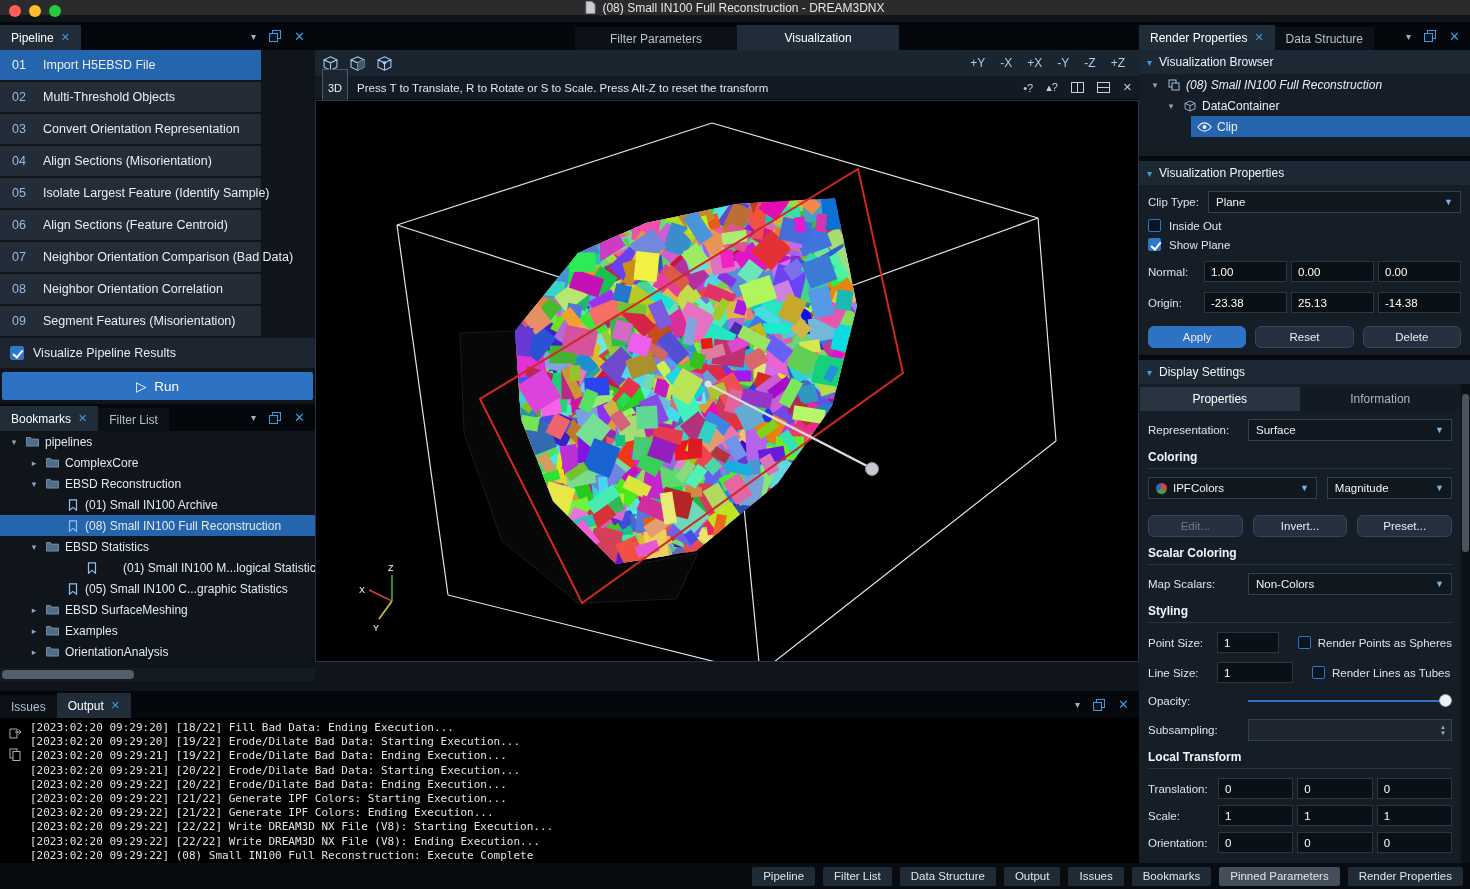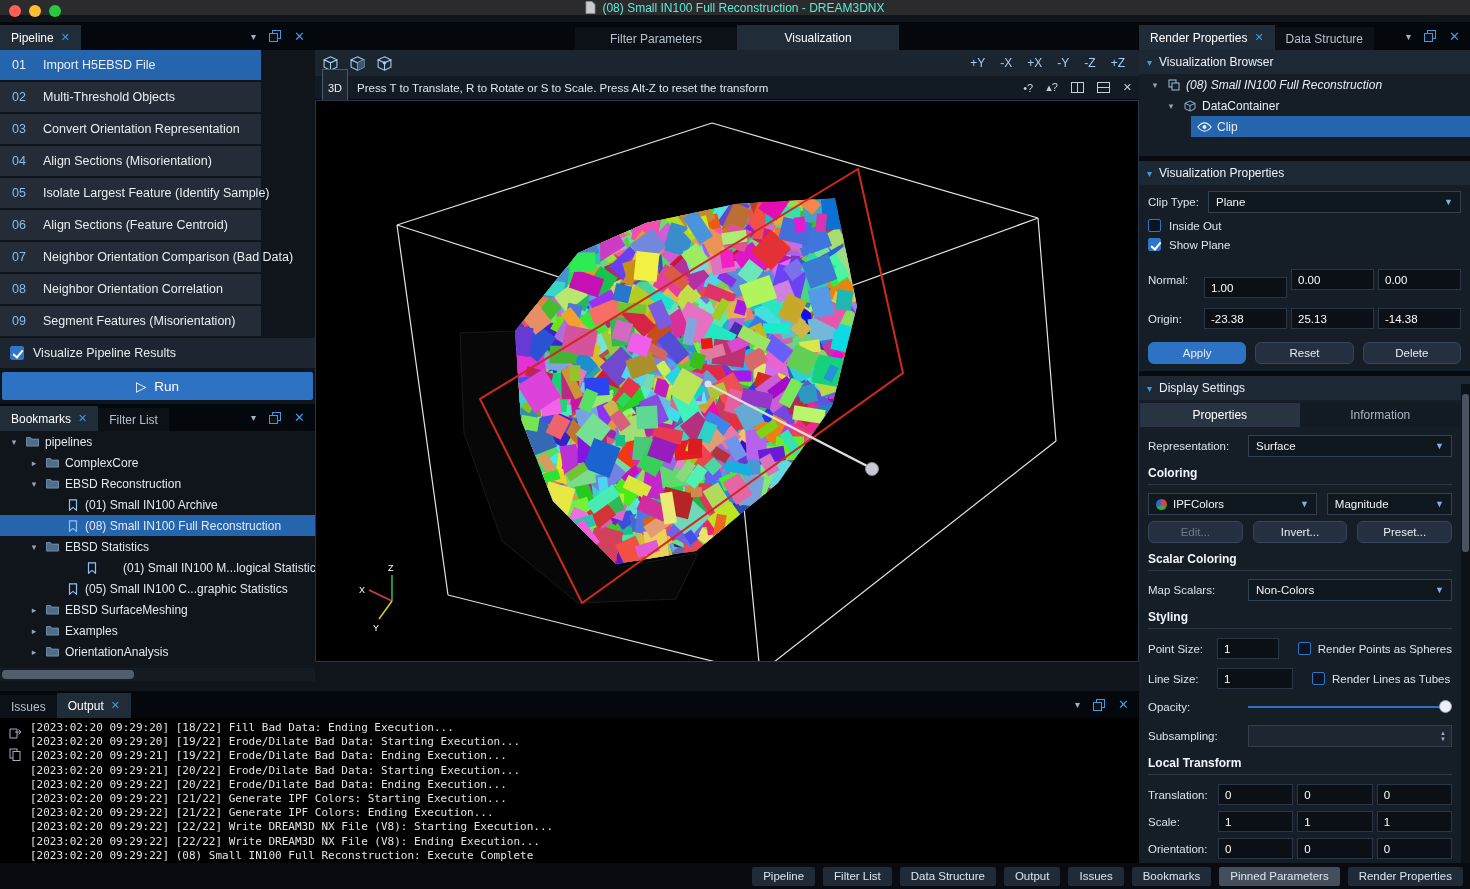--- a/index.html
+++ b/index.html
@@ -1,20 +1,20 @@
 <!DOCTYPE html>
 <html><head>
 <meta charset="utf-8">
 <style>
   *{margin:0;padding:0;box-sizing:border-box}
   html,body{width:1470px;height:889px;overflow:hidden;background:#10151c;
     font-family:"Liberation Sans",sans-serif;color:#e6ecf2}
   
   .titlebar{position:absolute;left:0;top:0;width:1470px;height:16px;background:#2b2b2d;
-    display:flex;align-items:center;justify-content:center;font-size:12px;color:#5eead4;border-bottom:1px solid #151515}
+    display:flex;align-items:center;justify-content:center;font-size:12px;color:#e5e5e5;border-bottom:1px solid #151515}
   .traffic{position:absolute;left:9px;top:5px;display:flex;gap:8px}
   .tl{width:12px;height:12px;border-radius:50%;display:inline-block}
   .tl.red{background:#ff5f57}.tl.yellow{background:#febc2e}.tl.green{background:#28c840}
   .title-center{display:flex;align-items:center;gap:6px}
   
   .tabbar{position:absolute;background:#04070b;display:flex;align-items:flex-end}
   .tab{height:23px;display:flex;align-items:center;gap:7px;padding:0 11px;font-size:12px;color:#b4c0cd;background:#0c1118;white-space:nowrap}
   .tab.active{background:#212c39;color:#fff;height:25px}
   .tab-x{color:#3f9be0;font-size:11px;cursor:pointer}
   .tabbar-icons{margin-left:auto;display:flex;align-items:center;gap:13px;padding:0 10px;height:100%}
@@ -1984,21 +1984,21 @@
     <div class="frow" style="gap:8px">
       <span class="cb small"></span>
       <span class="flabel">Inside Out</span>
     </div>
     <div class="frow" style="gap:8px">
       <span class="cb small checked"></span>
       <span class="flabel">Show Plane</span>
     </div>
     <div class="frow" style="margin-top:10px">
       <span class="flabel" style="width:52px">Normal:</span>
-      <input class="field" style="flex: 1 1 0%; margin-top: 16px;" value="1.00">
+      <input class="field" style="flex: 1 1 0%;" value="1.00">
       <input class="field" style="flex: 1 1 0%;" value="0.00">
       <input class="field" style="flex: 1 1 0%;" value="0.00">
     </div>
     <div class="frow" style="margin-top:10px">
       <span class="flabel" style="width:52px">Origin:</span>
       <input class="field" style="flex: 1 1 0%;" value="-23.38">
       <input class="field" style="flex: 1 1 0%;" value="25.13">
       <input class="field" style="flex: 1 1 0%;" value="-14.38">
     </div>
     <div class="frow" style="margin-top:13px;gap:9px">
@@ -2039,21 +2039,21 @@
       <div class="dropdown" style="flex:1.4">
         <span style="width:11px;height:11px;border-radius:50%;margin-right:6px;flex:none;background:conic-gradient(#d84444 0 33%,#3aa54a 0 66%,#3a62c8 0)"></span>
         <span>IPFColors</span>
         <span class="dd-caret">▼</span>
       </div>
       <div class="dropdown" style="flex:1">
         <span>Magnitude</span>
         <span class="dd-caret">▼</span>
       </div>
     </div>
-    <div class="frow" style="margin-top:6px;gap:10px">
+    <div class="frow" style="margin-top:16px;gap:10px">
       <div class="btn disabled">
           <span>Edit...</span>
         </div>
       <div class="btn">
           <span>Invert...</span>
         </div>
       <div class="btn">
           <span>Preset...</span>
         </div>
     </div>

